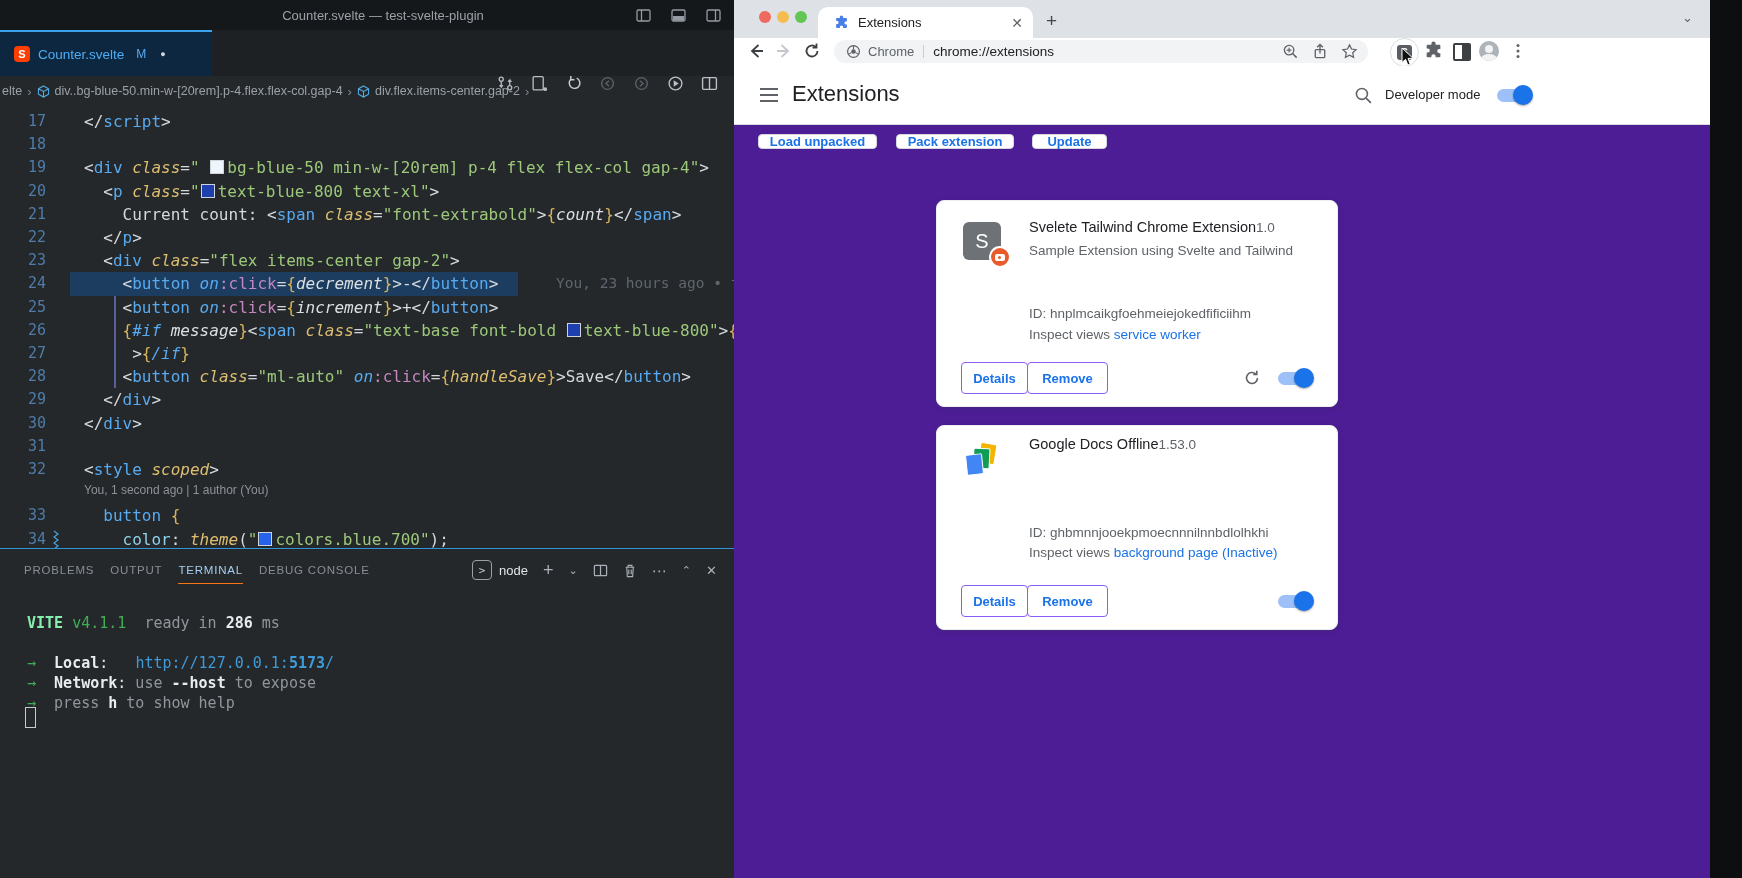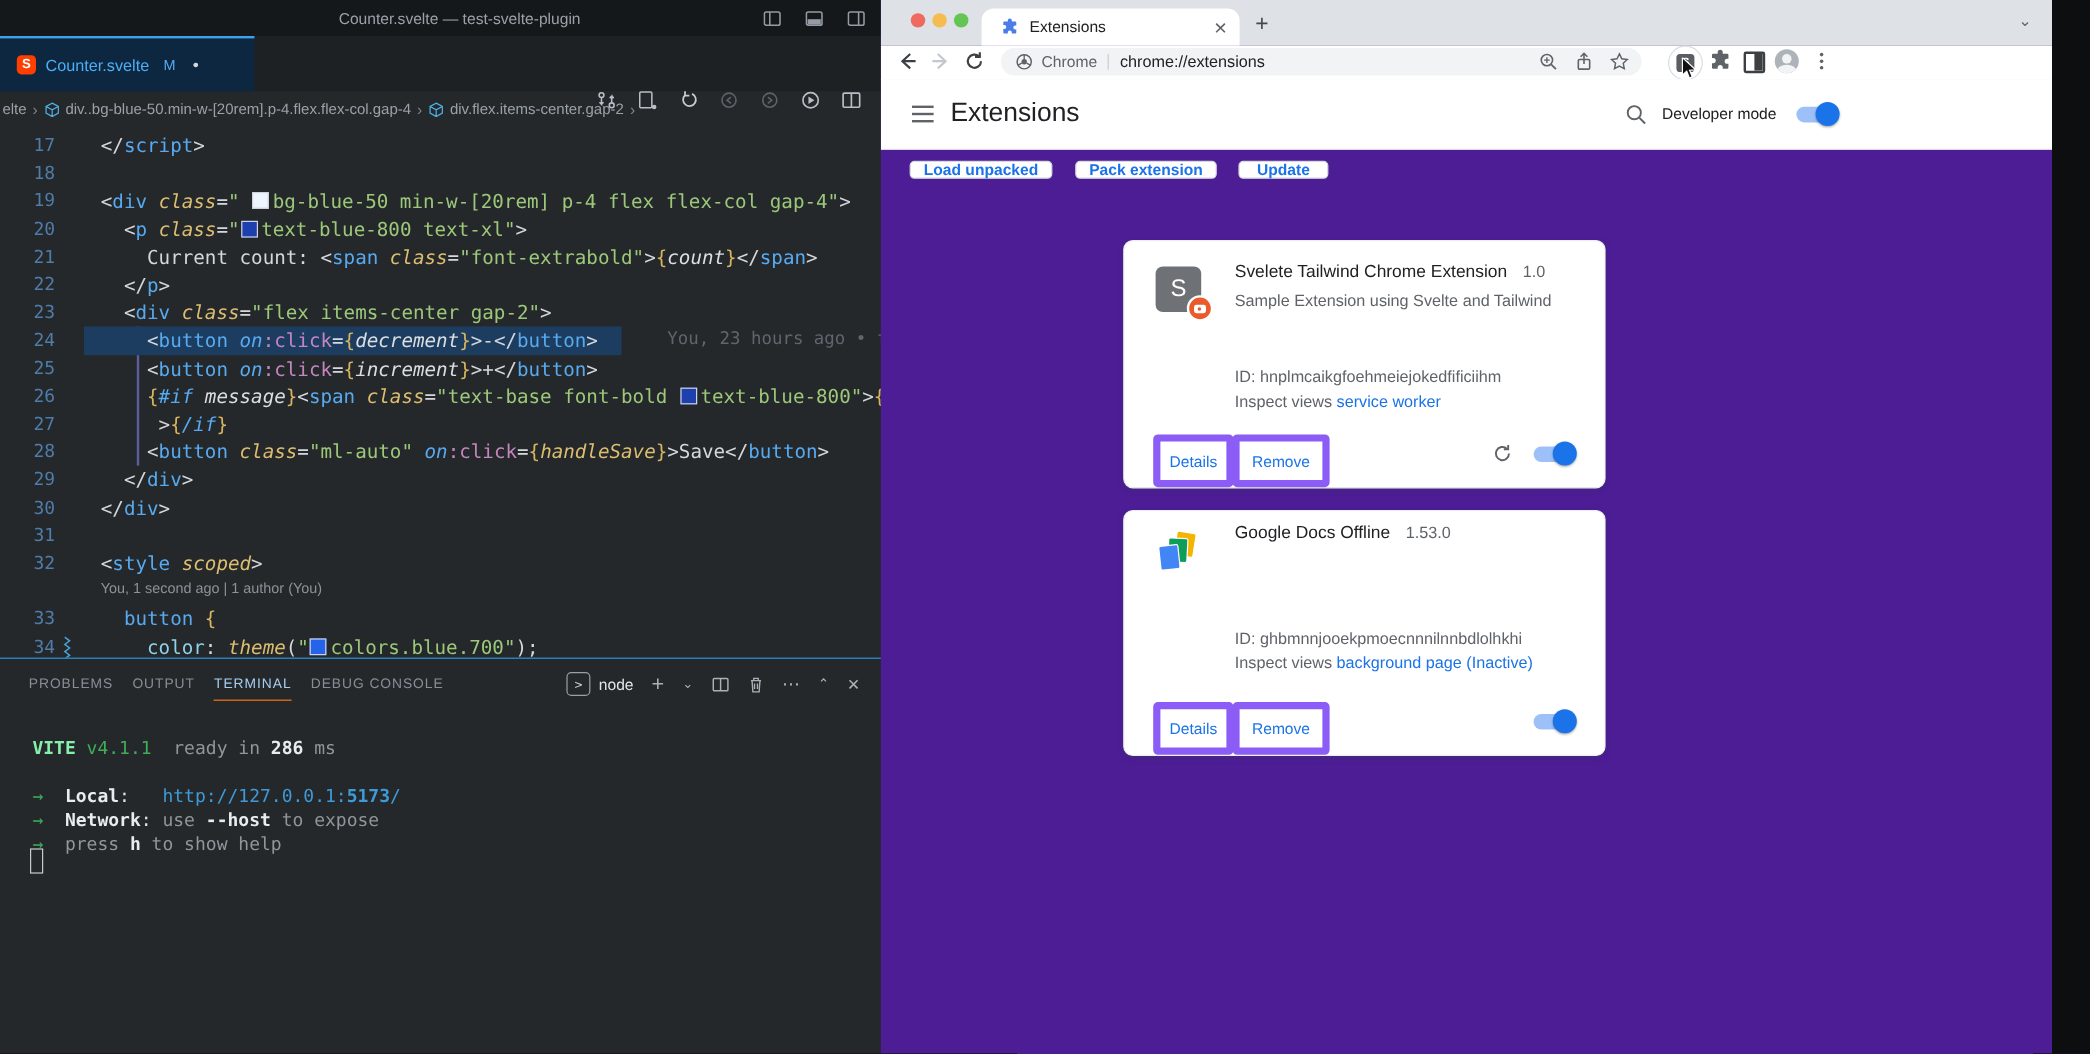--- a/index.html
+++ b/index.html
@@ -74,26 +74,26 @@
   .hamburger{position:absolute;left:26px;top:22px;width:18px;height:14px;}
   .hamburger div{height:2px;background:#5f6368;margin-bottom:4px;}
   .ext-title{position:absolute;left:58px;top:15px;font-size:22px;color:#202124;}
   .devmode-lbl{position:absolute;left:651px;top:21px;font-size:13px;color:#202124;}
   .toggle{position:relative;width:34px;height:20px;}
   .toggle .track{position:absolute;left:0;top:4px;width:34px;height:13px;border-radius:7px;background:#9dc0f9;}
   .toggle .knob{position:absolute;right:-2px;top:0;width:20px;height:20px;border-radius:50%;background:#1a73e8;box-shadow:0 1px 2px rgba(0,0,0,.35);}
   .top-buttons{position:absolute;top:134px;height:31px;}
   .c-btn{position:absolute;top:0;height:15px;background:#fff;border:1px solid #d5d8dc;border-radius:4px;color:#1a73e8;font-size:13px;font-weight:bold;display:flex;align-items:center;justify-content:center;box-sizing:border-box;}
   .ext-card{position:absolute;left:202px;width:400px;background:#fff;border:1px solid #eceef0;border-radius:8px;box-shadow:0 1px 2px rgba(60,64,67,.18),0 2px 6px rgba(60,64,67,.10);}
-  .card-title-row{position:absolute;left:92px;display:flex;align-items:baseline;gap:13px;}
+  .card-title-row{position:absolute;left:92px;display:flex;align-items:baseline;}
   .card-title{font-size:14.5px;color:#202124;}
   .card-ver{font-size:13.5px;color:#5f6368;}
   .card-desc,.card-id,.card-inspect{position:absolute;left:92px;font-size:13.5px;color:#5f6368;line-height:20px;}
   .link{color:#1a73e8;}
-  .sm-btn{position:absolute;height:44px;background:#fff;border:6px solid #8b5cf6;border-radius:4px;color:#1a73e8;font-size:13px;font-weight:normal;display:flex;align-items:center;justify-content:center;box-sizing:border-box;}
+  .sm-btn{position:absolute;height:32px;background:#fff;border:1px solid #8b5cf6;border-radius:4px;color:#1a73e8;font-size:13px;font-weight:bold;display:flex;align-items:center;justify-content:center;box-sizing:border-box;}
   .gray-sq-icon{position:absolute;left:26px;width:38px;height:38px;background:#6e7277;border-radius:6px;color:#fff;font-size:20px;display:flex;align-items:center;justify-content:center;}
   .badge{position:absolute;left:52px;width:22px;height:22px;border-radius:50%;background:#e95b2b;border:2px solid #fff;box-sizing:border-box;}
   .badge .cam{position:absolute;left:4px;top:5.5px;width:10px;height:7px;background:#fff;border-radius:2px;}
   .badge .lens{position:absolute;left:7px;top:7.5px;width:3px;height:3px;border-radius:50%;background:#e95b2b;}
   .docs-icon{position:absolute;left:26px;width:38px;height:38px;}
   .docs-icon div{position:absolute;width:17px;height:21px;border-radius:2px;border:1.5px solid #fff;box-sizing:border-box;}
 </style>
 </head>
 <body>
 

